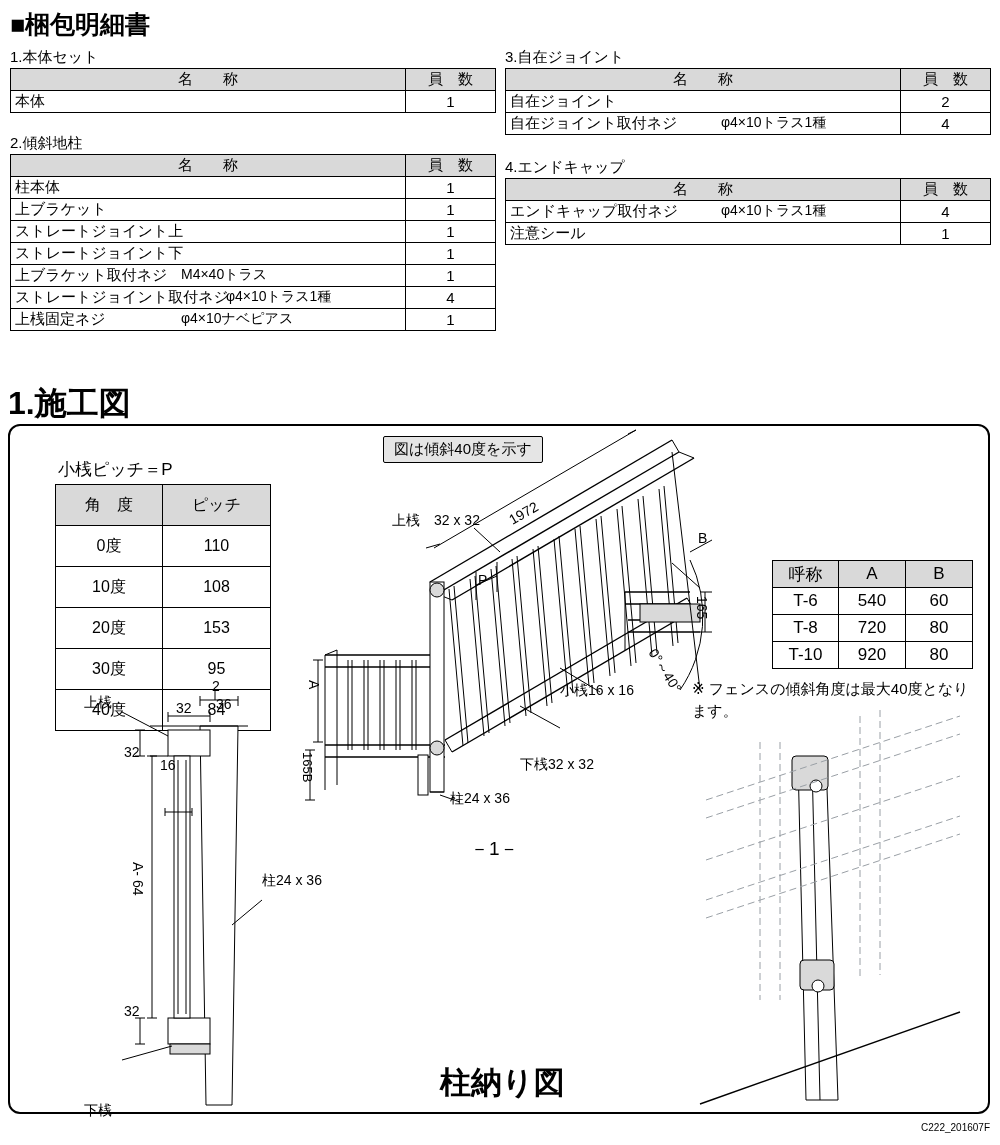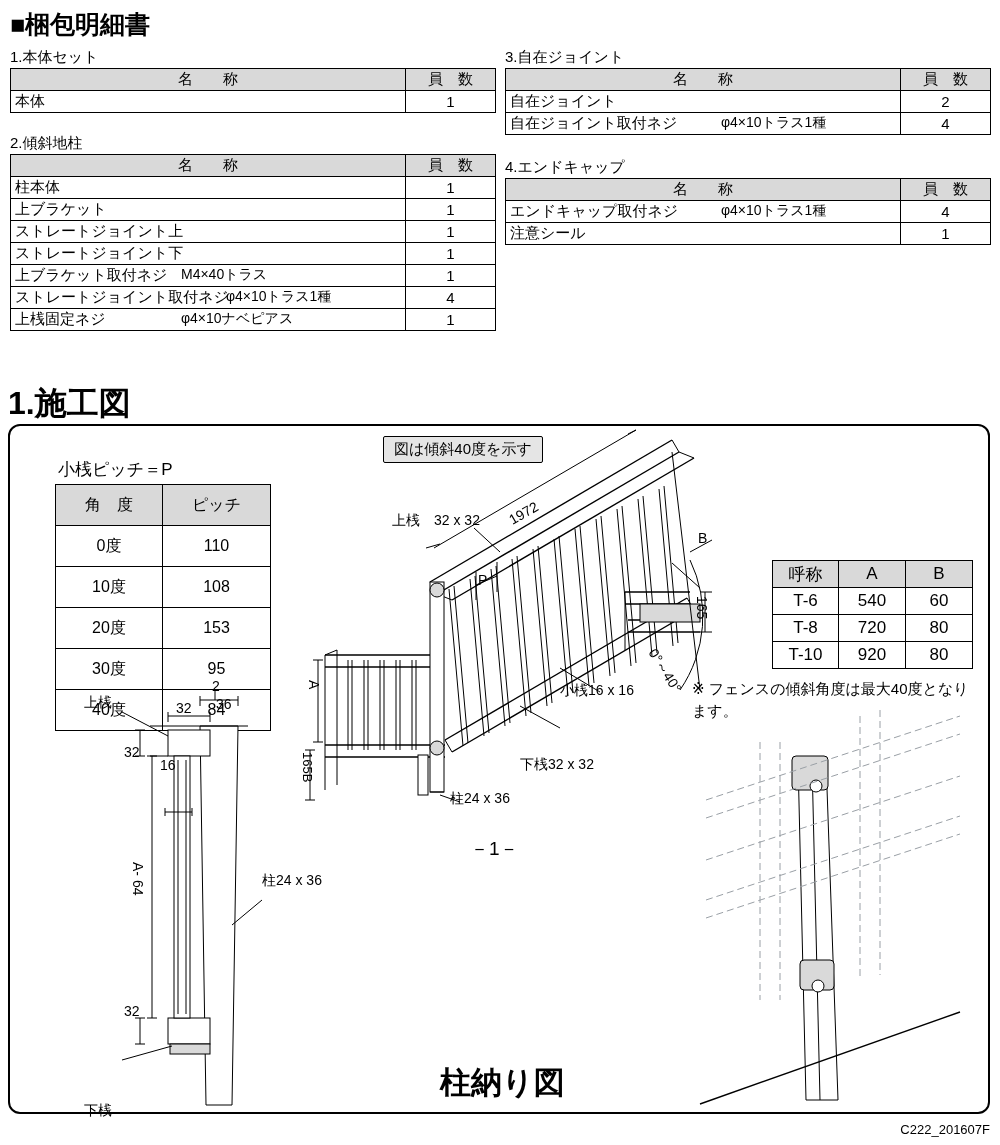--- a/index.html
+++ b/index.html
@@ -81,21 +81,21 @@
   }
 
   .balloon{
     position:absolute;left:383px;top:436px;
     border:1px solid #000;border-radius:2px;background:#e5e5e5;
     padding:3px 10px;font-size:15px;
   }
 
   .pageno{position:absolute;left:470px;top:836px;font-size:19px;}
   .hashiragari{position:absolute;left:440px;top:1062px;font-size:31px;font-weight:bold;}
-  .code{position:absolute;right:10px;top:1122px;font-size:13px;}
+  .code{position:absolute;right:10px;top:1122px;font-size:10px;}
 
   
   .lbl{position:absolute;font-size:14px;white-space:nowrap;}
   .vert{writing-mode:vertical-rl;text-orientation:mixed;}
 
   svg{position:absolute;left:0;top:0;overflow:visible;}
   .ln{stroke:#000;fill:none;}
   .thin{stroke-width:1;}
   .med{stroke-width:1.4;}
   .fillgray{fill:#d9d9d9;stroke:#000;stroke-width:1;}

